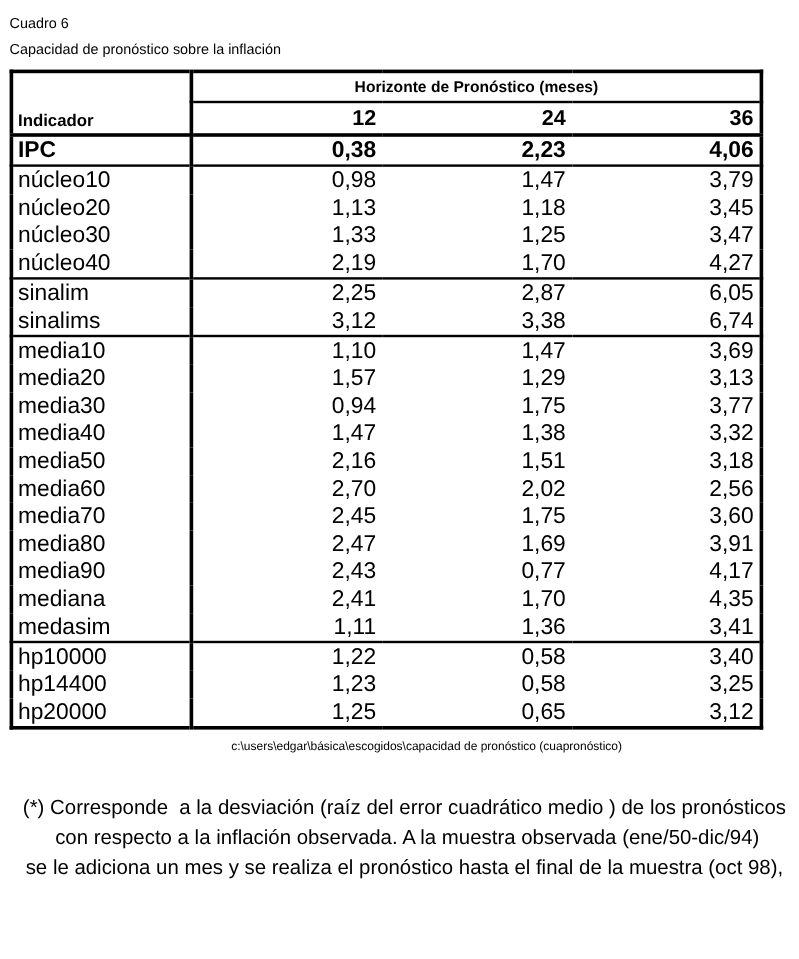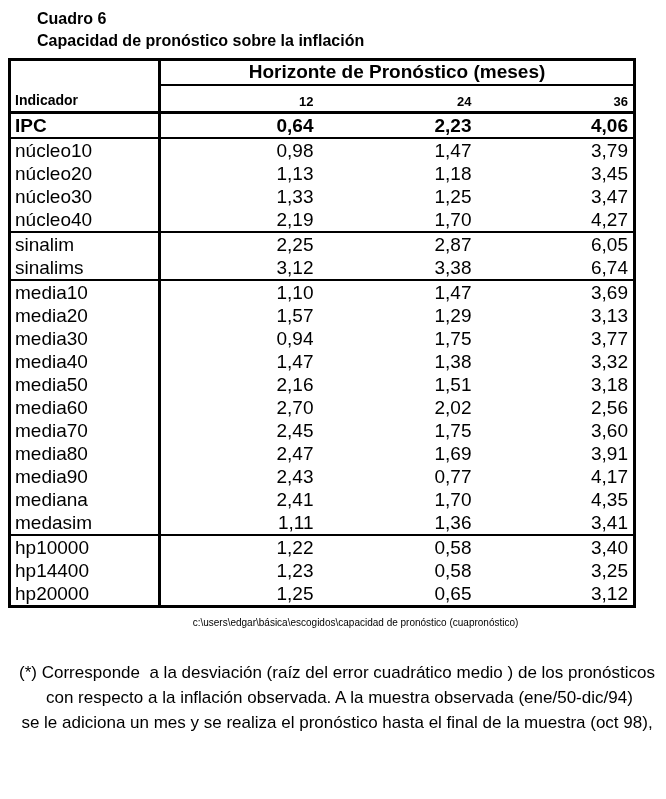--- a/index.html
+++ b/index.html
@@ -8,25 +8,24 @@
     width: 666px; height: 799px;
     background: #ffffff;
     color: #000000;
     font-family: "Liberation Sans", sans-serif;
   }
   .page { position: relative; padding: 8px 0 0 8px; width: 666px; }
 
   
   .title-block { margin-bottom: 6px; }
   .title-line {
-    font-weight: bold;
-    font-size: 16px;
+    font-weight: normal;
+    font-size: 12px;
     line-height: 22px;
     white-space: pre-wrap;
-    margin-left: 29px;
   }
 
   
   table.rmse {
     border-collapse: collapse;
     table-layout: fixed;
     width: 625px;
     border: 3px solid #000;
   }
   th, td { padding: 0; overflow: hidden; }
@@ -34,28 +33,28 @@
   th.ind-head {
     text-align: left;
     vertical-align: bottom;
     font-size: 14px;
     font-weight: bold;
     padding: 0 0 3px 4px;
     border-right: 3px solid #000;
     border-bottom: 3px solid #000;
   }
   th.span-head {
-    font-size: 19px;
+    font-size: 13px;
     font-weight: bold;
     text-align: center;
     height: 25px;
     border-bottom: 2px solid #000;
   }
   th.h-num {
-    font-size: 13px;
+    font-size: 18px;
     font-weight: bold;
     text-align: right;
     padding-right: 5px;
     height: 28px;
     vertical-align: bottom;
     padding-bottom: 2px;
     border-bottom: 3px solid #000;
   }
 
   tbody td {
@@ -119,21 +118,21 @@
       </tr>
       <tr>
         <th class="h-num">12</th>
         <th class="h-num">24</th>
         <th class="h-num">36</th>
       </tr>
     </thead>
     <tbody id="table-body">
         <tr class="bold group-end">
           <td class="ind-col">IPC</td>
-          <td class="num">0,64</td>
+          <td class="num">0,38</td>
           <td class="num">2,23</td>
           <td class="num">4,06</td>
         </tr>
         <tr>
           <td class="ind-col">núcleo10</td>
           <td class="num">0,98</td>
           <td class="num">1,47</td>
           <td class="num">3,79</td>
         </tr>
         <tr>

